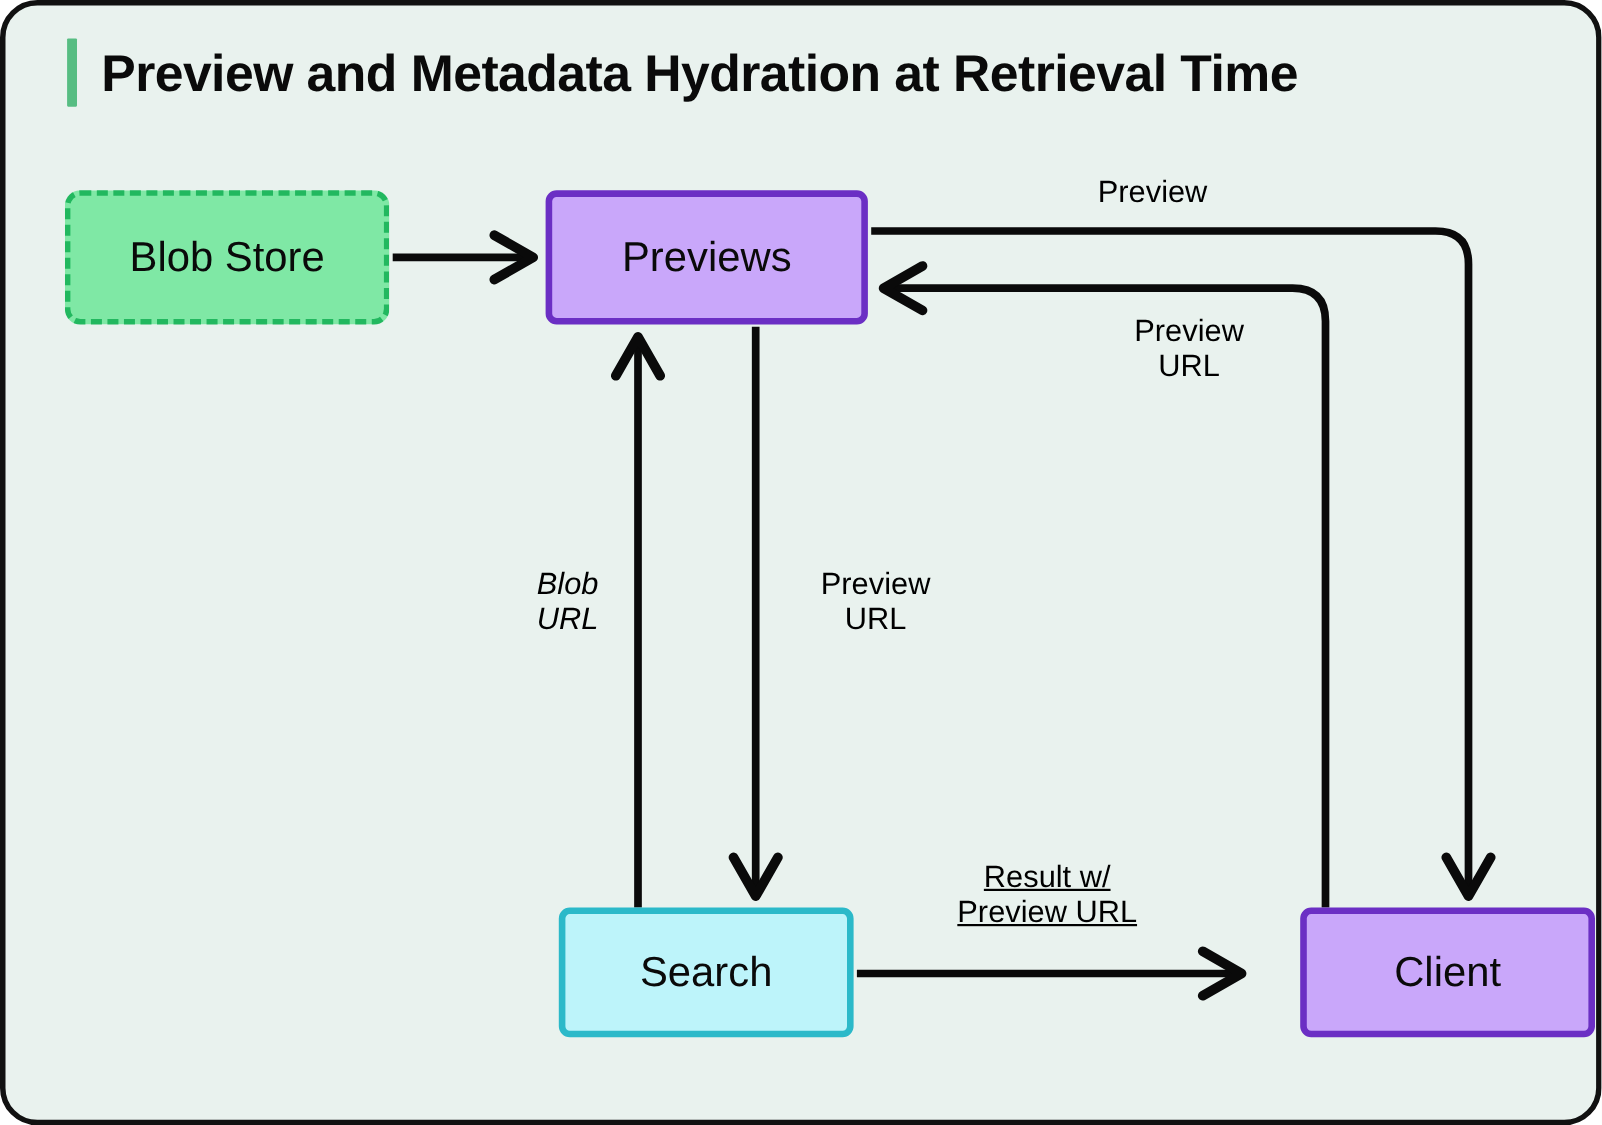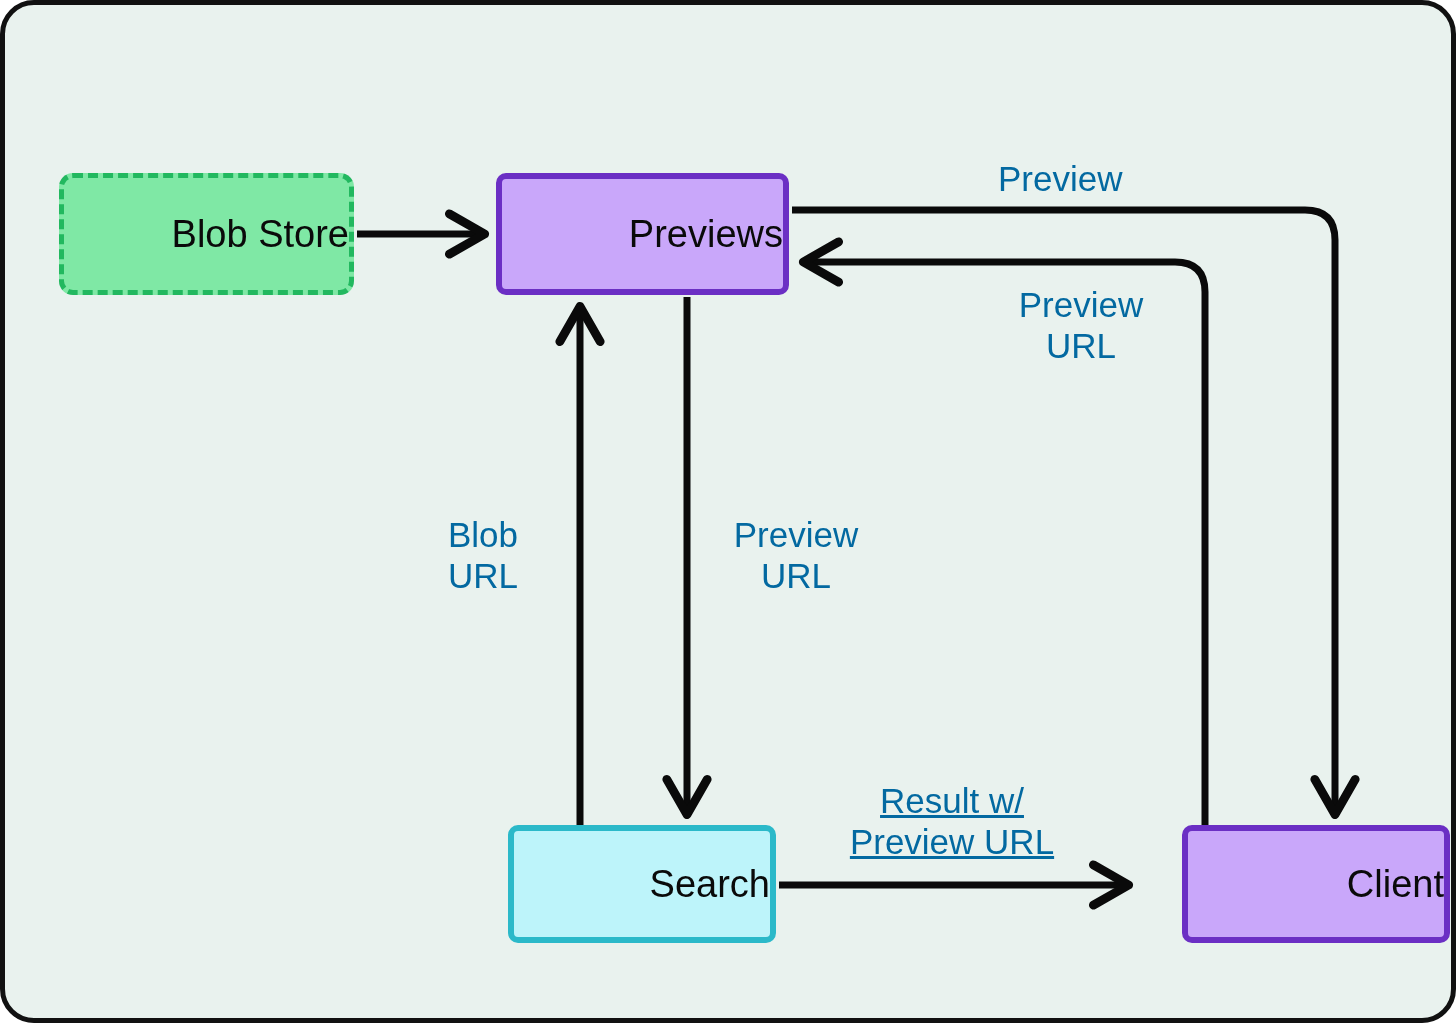--- a/index.html
+++ b/index.html
@@ -59,21 +59,21 @@
     height: 1023px;
     pointer-events: none;
   }
 
   
   .node {
     position: absolute;
     box-sizing: border-box;
     display: flex;
     align-items: center;
-    justify-content: flex-end;
+    justify-content: center;
     border-radius: 10px;
     font-size: 38px;
     color: #0a0a0a;
     line-height: 1;
   }
   .node-label { pointer-events: none; }
 
   #node-blobstore {
     left: 54px;  top: 168px;
     width: 295px; height: 122px;
@@ -97,37 +97,41 @@
     left: 1134px; top: 820px;
     width: 268px; height: 118px;
     background: #c9a7fa;
     border: 6px solid #6b2fc4;
     margin-left: 43px;
   }
 
   
   .edge-label {
     position: absolute;
-    font-size: 35px;
-    color: #0369a1;
+    font-size: 28px;
+    color: #000000;
     line-height: 1.16;
     white-space: pre-line;
     pointer-events: none;
   }
   #label-preview      { left: 993px; top: 154px; }
   #label-preview-url  { left: 991px; top: 280px; width: 170px; text-align: center; }
-  #label-blob-url     { left: 443px; top: 510px; width: 96px;  text-align: left; }
+  #label-blob-url     { left: 443px; top: 510px; width: 96px;  text-align: right; font-style: italic; }
   #label-preview-url2 { left: 708px; top: 510px; width: 166px; text-align: center; }
   #label-result       { left: 818px; top: 776px; width: 258px; text-align: center; text-decoration: underline; }
 </style>
 </head>
 <body>
 
 <div id="canvas">
 
+  <div id="title-row">
+    <div id="title-accent"></div>
+    <div id="page-title">Preview and Metadata Hydration at Retrieval Time</div>
+  </div>
 
   <svg id="edges" viewBox="0 0 1456 1023" width="1456" height="1023" xmlns="http://www.w3.org/2000/svg">
     <defs>
       <marker id="arrow" viewBox="0 0 12 12" refX="9.2" refY="6" markerWidth="7.2" markerHeight="7.2" orient="auto-start-reverse">
         <path d="M 1.2 1.2 L 9.6 6 L 1.2 10.8" fill="none" stroke="#0a0a0a" stroke-width="2.1" stroke-linecap="round" stroke-linejoin="round"></path>
       </marker>
     </defs>
 
     <g fill="none" stroke="#0a0a0a" stroke-width="7" stroke-linecap="butt" stroke-linejoin="round">
 

